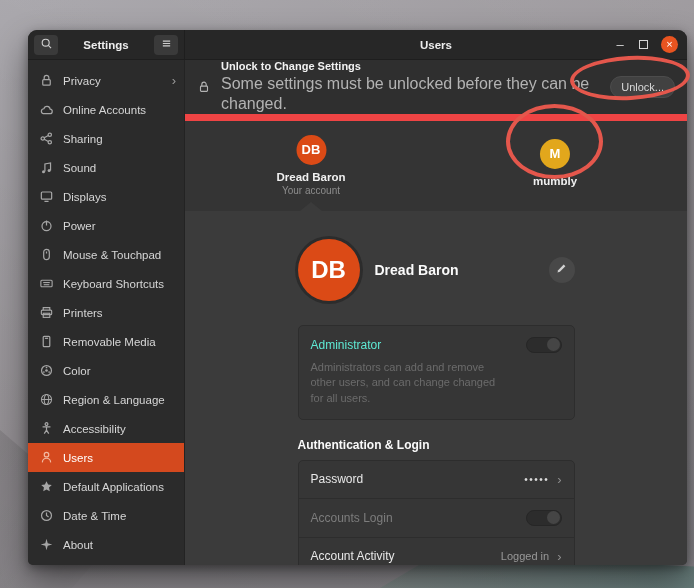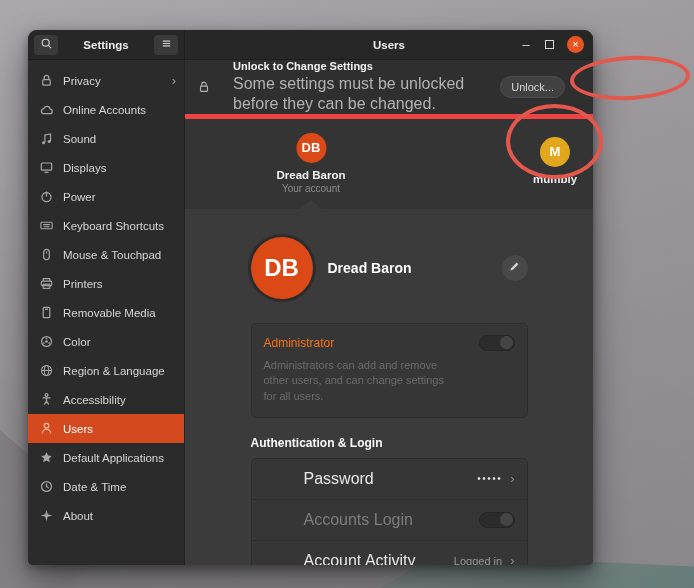--- a/index.html
+++ b/index.html
@@ -14,21 +14,21 @@
   .wp1 { left:0; top:0; width:694px; height:588px;
          background:linear-gradient(205deg,rgba(255,255,255,.05) 0%,rgba(0,0,0,0) 40%,rgba(0,0,0,.06) 100%); }
   .wp2 { left:380px; top:540px; width:314px; height:48px;
          background:linear-gradient(100deg,rgba(90,130,115,.25),rgba(60,110,100,.45)); 
          clip-path:polygon(0 100%,18% 30%,100% 55%,100% 100%); }
   .wp3 { left:0; top:430px; width:120px; height:158px;
          background:linear-gradient(120deg,rgba(0,0,0,.10),rgba(0,0,0,0)); 
          clip-path:polygon(0 0,100% 65%,60% 100%,0 100%); }
 
   .window {
-    position:absolute; left:28px; top:30px; width:565px; height:535px;
+    position:absolute; left:28px; top:30px; width:659px; height:535px;
     border-radius:9px 9px 5px 5px; overflow:hidden;
     display:flex; flex-direction:column;
     box-shadow:0 16px 34px rgba(0,0,0,.45), 0 3px 10px rgba(0,0,0,.35);
     background:#3b3b3b;
   }
 
   
   .titlebar { height:30px; display:flex; flex:0 0 30px; background:#272727; border-bottom:1px solid #1e1e1e; }
   .titlebar-left { width:157px; flex:0 0 157px; display:flex; align-items:center; padding:0 6px; border-right:1px solid #1e1e1e; }
   .tb-btn { width:24px; height:20px; border-radius:4px; background:#3a3a3a; color:#cfcfcf;
@@ -50,28 +50,28 @@
   .side-item { height:29px; display:flex; align-items:center; gap:9px; padding-left:11px; padding-right:8px;
                color:#d6d6d6; font-size:11.5px; cursor:default; }
   .side-item .icon { width:15px; height:15px; flex:0 0 15px; color:#a6a6a6; display:flex; }
   .side-item .icon svg { width:15px; height:15px; }
   .side-item.selected { background:#D4491E; color:#ffffff; }
   .side-item.selected .icon { color:#f2b9a2; }
   .side-chev { margin-left:auto; color:#9a9a9a; font-size:13px; }
 
   .main { flex:1; display:flex; flex-direction:column; background:#3b3b3b; min-width:0; }
 
-  .infobar { flex:0 0 35px; background:#2f2f2f; border-bottom:5px solid #ef4444;
-             display:flex; align-items:center; gap:22px; padding:0 12px; }
+  .infobar { flex:0 0 35px; background:#2f2f2f; border-bottom:7px solid #ef4444;
+             display:flex; align-items:center; gap:10px; padding:0 12px; }
   .infobar .icon { color:#b3b3b3; display:flex; }
   .infobar .icon svg { width:14px; height:14px; }
   .info-text { display:flex; flex-direction:column; line-height:1.25; }
   .info-title { font-size:11px; font-weight:bold; color:#f2f2f2; }
   .info-sub { font-size:16px; color:#b3b3b3; }
-  .unlock-btn { margin-left:auto; margin-right:16px; background:#414141; border:1px solid #4c4c4c; border-radius:11px;
+  .unlock-btn { margin-left:auto; margin-right:0; background:#414141; border:1px solid #4c4c4c; border-radius:11px;
                 color:#d9d9d9; font-size:11px; padding:4px 10px; }
 
   .carousel { flex:0 0 90px; background:#343434; position:relative; }
   .user-entry { position:absolute; transform:translateX(-50%); text-align:center; }
   .car-avatar { width:30px; height:30px; border-radius:50%; margin:0 auto;
                 display:flex; align-items:center; justify-content:center;
                 color:#fff; font-weight:bold; font-size:13px; }
   .car-name { margin-top:6px; font-size:11.5px; font-weight:bold; color:#f0f0f0; }
   .car-sub { margin-top:2px; font-size:10px; color:#8d8d8d; }
   .car-triangle { position:absolute; bottom:0; left:115px; width:0; height:0;
@@ -87,30 +87,30 @@
                 box-shadow:0 0 0 3px #2c2c2c; }
   .profile-name { font-size:14px; font-weight:bold; color:#fbfbfb; }
   .edit-btn { margin-left:auto; width:26px; height:26px; border-radius:50%; background:#484848;
               color:#d2d2d2; display:flex; align-items:center; justify-content:center; }
   .edit-btn svg { width:13px; height:13px; }
 
   .section-title { font-size:12px; font-weight:bold; color:#fafafa; margin-bottom:8px; }
   .card { background:#363636; border:1px solid #2d2d2d; border-radius:5px; margin-bottom:18px; }
   .admin-card { padding:11px 12px 13px; }
   .admin-row { display:flex; align-items:center; }
-  .admin-label { font-size:12px; color:#f97316; }
+  .admin-label { font-size:12px; color:#5eead4; }
   .admin-desc { font-size:11px; color:#6b6b6b; line-height:1.4; margin-top:7px; padding-right:64px; }
 
   .toggle { width:36px; height:16px; border-radius:9px; background:#2c2c2c; border:1px solid #262626;
             position:relative; margin-left:auto; flex:0 0 36px; }
   .toggle .knob { position:absolute; right:1px; top:0.5px; width:13px; height:13px; border-radius:50%; background:#454545; }
 
   .auth-row { display:flex; align-items:center; padding:11px 12px; }
   .auth-row + .auth-row { border-top:1px solid #2d2d2d; }
-  .auth-label { font-size:16px; color:#e8e8e8;margin-left:40px; }
+  .auth-label { font-size:12px; color:#e8e8e8; }
   .auth-row.disabled .auth-label { color:#7d7d7d; }
   .auth-value { margin-left:auto; font-size:11px; color:#989898; }
   .auth-value.dots { color:#dcdcdc; letter-spacing:1.5px; font-size:10px; }
   .chev { color:#8e8e8e; font-size:13px; margin-left:8px; }
 
   
   .annot { position:absolute; border:4px solid #E4574C; border-radius:50%; pointer-events:none; z-index:50; }
   .annot-unlock { left:570px; top:56px; width:120px; height:44px; transform:rotate(-3deg); }
   .annot-mumbly { left:506px; top:104px; width:97px; height:75px; }
 </style>
@@ -171,20 +171,32 @@
           <span class="icon">
             <svg viewBox="0 0 16 16" fill="none" stroke="currentColor" stroke-width="1.3">
               <path d="M4.5 12.5h7a2.4 2.4 0 0 0 .4-4.8 3.4 3.4 0 0 0-6.7-.5 2.7 2.7 0 0 0-.7 5.3z"></path>
             </svg>
           </span>
           <span>Online Accounts</span>
         </div>
         <div class="side-item">
           <span class="icon">
             <svg viewBox="0 0 16 16" fill="none" stroke="currentColor" stroke-width="1.3">
+              <circle cx="4" cy="8" r="1.8"></circle>
+              <circle cx="11.5" cy="4" r="1.8"></circle>
+              <circle cx="11.5" cy="12" r="1.8"></circle>
+              <line x1="5.6" y1="7.2" x2="9.9" y2="4.8"></line>
+              <line x1="5.6" y1="8.8" x2="9.9" y2="11.2"></line>
+            </svg>
+          </span>
+          <span>Sharing</span>
+        </div>
+        <div class="side-item">
+          <span class="icon">
+            <svg viewBox="0 0 16 16" fill="none" stroke="currentColor" stroke-width="1.3">
               <path d="M6.3 12.3V4.2l6-1v8"></path>
               <circle cx="4.8" cy="12.4" r="1.6" fill="currentColor" stroke="none"></circle>
               <circle cx="10.8" cy="11.2" r="1.6" fill="currentColor" stroke="none"></circle>
             </svg>
           </span>
           <span>Sound</span>
         </div>
         <div class="side-item">
           <span class="icon">
             <svg viewBox="0 0 16 16" fill="none" stroke="currentColor" stroke-width="1.3">
@@ -195,39 +207,39 @@
           <span>Displays</span>
         </div>
         <div class="side-item">
           <span class="icon">
             <svg viewBox="0 0 16 16" fill="none" stroke="currentColor" stroke-width="1.3">
               <circle cx="8" cy="8.6" r="4.8"></circle>
               <line x1="8" y1="2.6" x2="8" y2="8"></line>
             </svg>
           </span>
           <span>Power</span>
+        </div>
+        <div class="side-item">
+          <span class="icon">
+            <svg viewBox="0 0 16 16" fill="none" stroke="currentColor" stroke-width="1.3">
+              <rect x="5" y="2.5" width="6" height="11" rx="3"></rect>
+              <line x1="8" y1="4.8" x2="8" y2="7"></line>
+            </svg>
+          </span>
+          <span>Mouse &amp; Touchpad</span>
         </div>
         <div class="side-item">
           <span class="icon">
             <svg viewBox="0 0 16 16" fill="none" stroke="currentColor" stroke-width="1.2">
               <rect x="2" y="4.5" width="12" height="7" rx="1"></rect>
               <line x1="4.5" y1="7" x2="11.5" y2="7"></line>
               <line x1="5" y1="9.3" x2="11" y2="9.3"></line>
             </svg>
           </span>
           <span>Keyboard Shortcuts</span>
-        </div>
-        <div class="side-item">
-          <span class="icon">
-            <svg viewBox="0 0 16 16" fill="none" stroke="currentColor" stroke-width="1.3">
-              <rect x="5" y="2.5" width="6" height="11" rx="3"></rect>
-              <line x1="8" y1="4.8" x2="8" y2="7"></line>
-            </svg>
-          </span>
-          <span>Mouse &amp; Touchpad</span>
         </div>
         <div class="side-item">
           <span class="icon">
             <svg viewBox="0 0 16 16" fill="none" stroke="currentColor" stroke-width="1.2">
               <path d="M4.5 5.5V2.8h7v2.7"></path>
               <rect x="2.5" y="5.5" width="11" height="4.8" rx="1"></rect>
               <rect x="4.5" y="8.8" width="7" height="4.4"></rect>
             </svg>
           </span>
           <span>Printers</span>
@@ -350,21 +362,21 @@
             </div>
           </div>
 
           <div class="card admin-card">
             <div class="admin-row">
               <span class="admin-label">Administrator</span>
               <div class="toggle">
                   <div class="knob"></div>
                 </div>
             </div>
-            <div class="admin-desc">Administrators can add and remove other users, and can change settings for all users.</div>
+            <div class="admin-desc">Administrators can add and remove other users, and can change changed for all users.</div>
           </div>
 
           <div class="section-title">Authentication &amp; Login</div>
           <div class="card" id="auth-card">
               <div class="auth-row">
                 <span class="auth-label">Password</span>
                 <span class="auth-value dots">•••••</span>
                 <span class="chev">›</span>
               </div>
               <div class="auth-row disabled">

